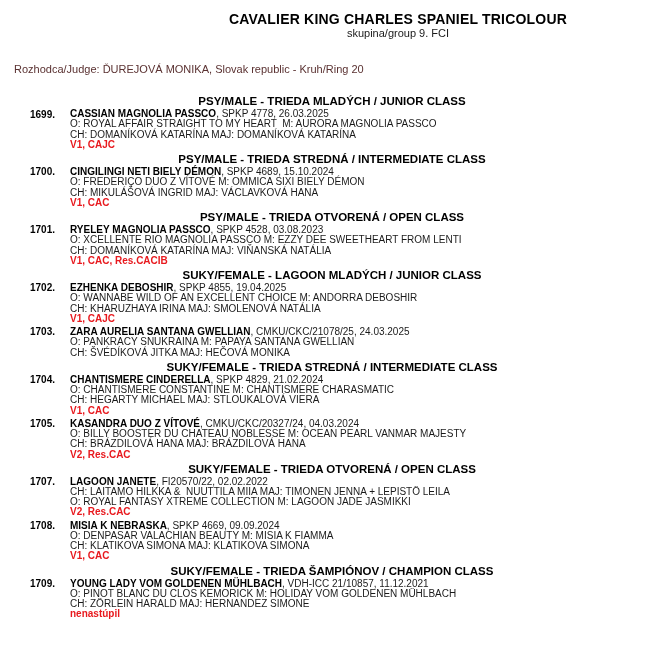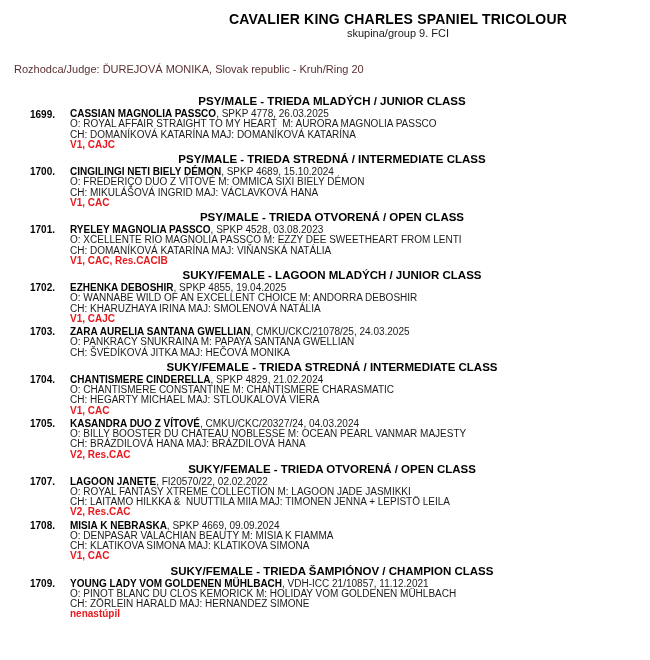--- a/index.html
+++ b/index.html
@@ -145,22 +145,22 @@
             <div class="line">O: BILLY BOOSTER DU CHATEAU NOBLESSE M: OCEAN PEARL VANMAR MAJESTY</div>
             <div class="line">CH: BRÁZDILOVÁ HANA MAJ: BRÁZDILOVÁ HANA</div>
             <div class="line result">V2, Res.CAC</div>
           </div>
         </div>
         <div class="section">
           <div class="section-header">SUKY/FEMALE - TRIEDA OTVORENÁ / OPEN CLASS</div>
           <div class="entry">
             <span class="entry-number">1707.</span>
             <div class="line name-line"><span class="dog-name">LAGOON JANETE</span><span class="dog-reg">, FI20570/22, 02.02.2022</span></div>
+            <div class="line">CH: LAITAMO HILKKA &amp;  NUUTTILA MIIA MAJ: TIMONEN JENNA + LEPISTÖ LEILA</div>
             <div class="line">O: ROYAL FANTASY XTREME COLLECTION M: LAGOON JADE JASMIKKI</div>
-            <div class="line">CH: LAITAMO HILKKA &amp;  NUUTTILA MIIA MAJ: TIMONEN JENNA + LEPISTÖ LEILA</div>
             <div class="line result">V2, Res.CAC</div>
           </div>
           <div class="entry">
             <span class="entry-number">1708.</span>
             <div class="line name-line"><span class="dog-name">MISIA K NEBRASKA</span><span class="dog-reg">, SPKP 4669, 09.09.2024</span></div>
             <div class="line">O: DENPASAR VALACHIAN BEAUTY M: MISIA K FIAMMA</div>
             <div class="line">CH: KLATIKOVA SIMONA MAJ: KLATIKOVA SIMONA</div>
             <div class="line result">V1, CAC</div>
           </div>
         </div>

